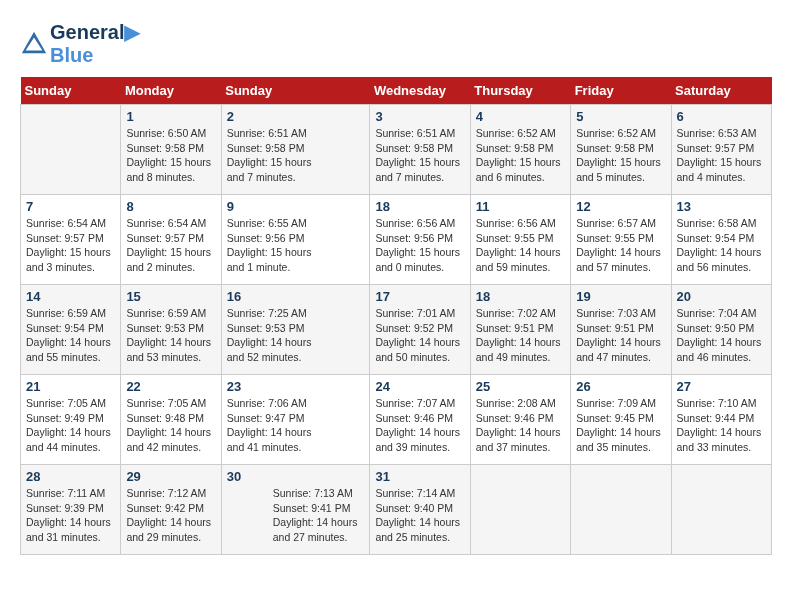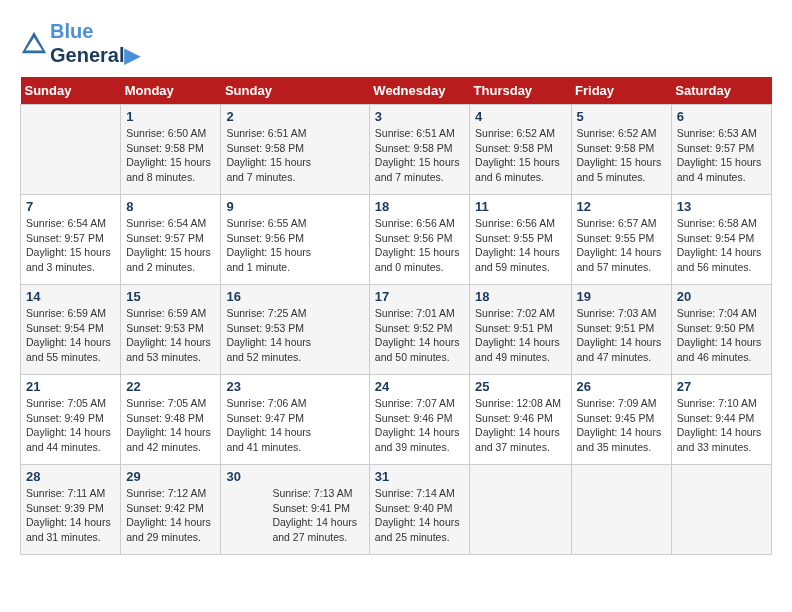--- a/index.html
+++ b/index.html
@@ -79,22 +79,22 @@
 </head>
 <body>
 
 <div class="header">
   <div class="logo">
     <svg class="logo-icon" viewBox="0 0 30 30">
       <polygon points="15,2 28,25 2,25" fill="#2e6da4"></polygon>
       <polygon points="15,8 24,22 6,22" fill="#fff"></polygon>
     </svg>
     <div>
+      <div style="font-size:20px;font-weight:bold;color:#1a3a5c;">General<span style="color:#4a90d9;">▶</span></div>
       <div style="font-size:20px;font-weight:bold;color:#4a90d9;">Blue</div>
-      <div style="font-size:20px;font-weight:bold;color:#1a3a5c;">General<span style="color:#4a90d9;">▶</span></div>
     </div>
   </div>
   <div class="title-section">
     <div class="month-title"></div>
     <div class="subtitle"></div>
   </div>
 </div>
 
 <table>
   <thead>
@@ -280,21 +280,21 @@
         </td>
         <td>
           <span class="day-number">24</span>
           <div class="day-info" style="white-space: pre-line;">Sunrise: 7:07 AM
 Sunset: 9:46 PM
 Daylight: 14 hours
 and 39 minutes.</div>
         </td>
         <td>
           <span class="day-number">25</span>
-          <div class="day-info" style="white-space: pre-line;">Sunrise: 12:08 AM
+          <div class="day-info" style="white-space: pre-line;">Sunrise: 2:08 AM
 Sunset: 9:46 PM
 Daylight: 14 hours
 and 37 minutes.</div>
         </td>
         <td>
           <span class="day-number">26</span>
           <div class="day-info" style="white-space: pre-line;">Sunrise: 7:09 AM
 Sunset: 9:45 PM
 Daylight: 14 hours
 and 35 minutes.</div>

